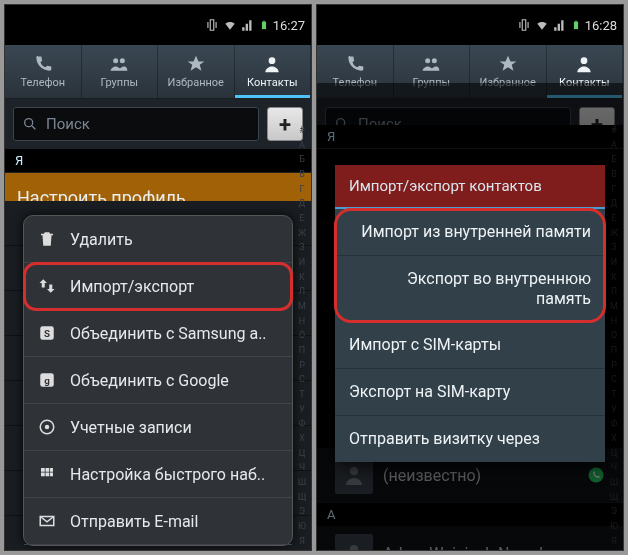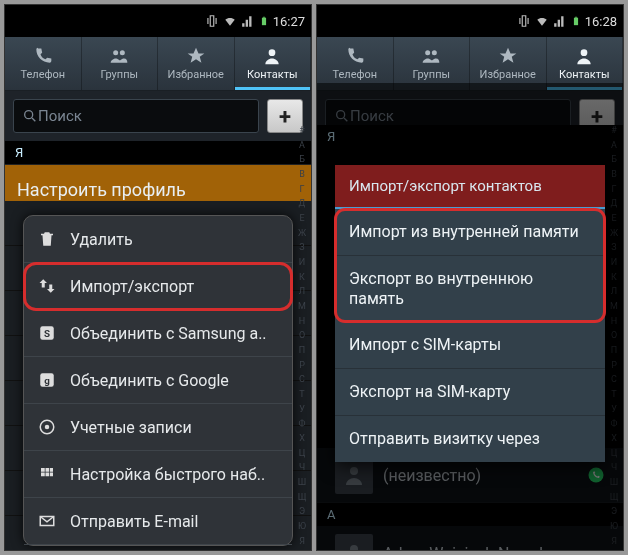--- a/index.html
+++ b/index.html
@@ -15,21 +15,21 @@
   .phone {
     width: 310px;
     height: 547px;
     background: #000;
     position: relative;
     overflow: hidden;
     border: 1px solid #333;
   }
   
   .status-bar {
-    height: 32px;
+    height: 40px;
     background: #000;
     display: flex;
     align-items: center;
     justify-content: flex-end;
     padding: 0 6px;
     gap: 4px;
     color: #bbb;
     font-size: 12px;
   }
   .status-bar .icon { display: inline-flex; align-items: center; }
@@ -73,21 +73,21 @@
   .search-box {
     flex: 1;
     height: 34px;
     background: #0a0c0e;
     border: 1px solid #3a444d;
     border-radius: 3px;
     display: flex;
     align-items: center;
     padding: 0 8px;
     color: #7a8591;
-    gap: 0;
+    gap: 8px;
   }
   .search-box svg { width: 16px; height: 16px; fill: #7a8591; }
   .search-box .ph { font-size: 15px; }
   .add-btn {
     width: 36px;
     height: 34px;
     background: linear-gradient(#e8e8e8,#c8c8c8);
     border: 1px solid #888;
     border-radius: 3px;
     display: flex;
@@ -196,21 +196,22 @@
     color: #eef3f6;
     font-size: 16px;
     background: #32404a;
     border-bottom: 1px solid #283138;
     line-height: 1.25;
   }
   .dialog-item:last-child { border-bottom: none; }
   .dialog-group-highlight {
     outline: 3px solid #d62d2d;
     outline-offset: -2px;
-    border-radius: 10px;
+    border-radius: 16px;
+    text-align: right;
   }
   
   .contact-row {
     display: flex;
     align-items: center;
     gap: 10px;
     padding: 8px 18px;
     color: #c3cbd1;
     font-size: 16px;
     border-bottom: 1px solid #161a1d;

